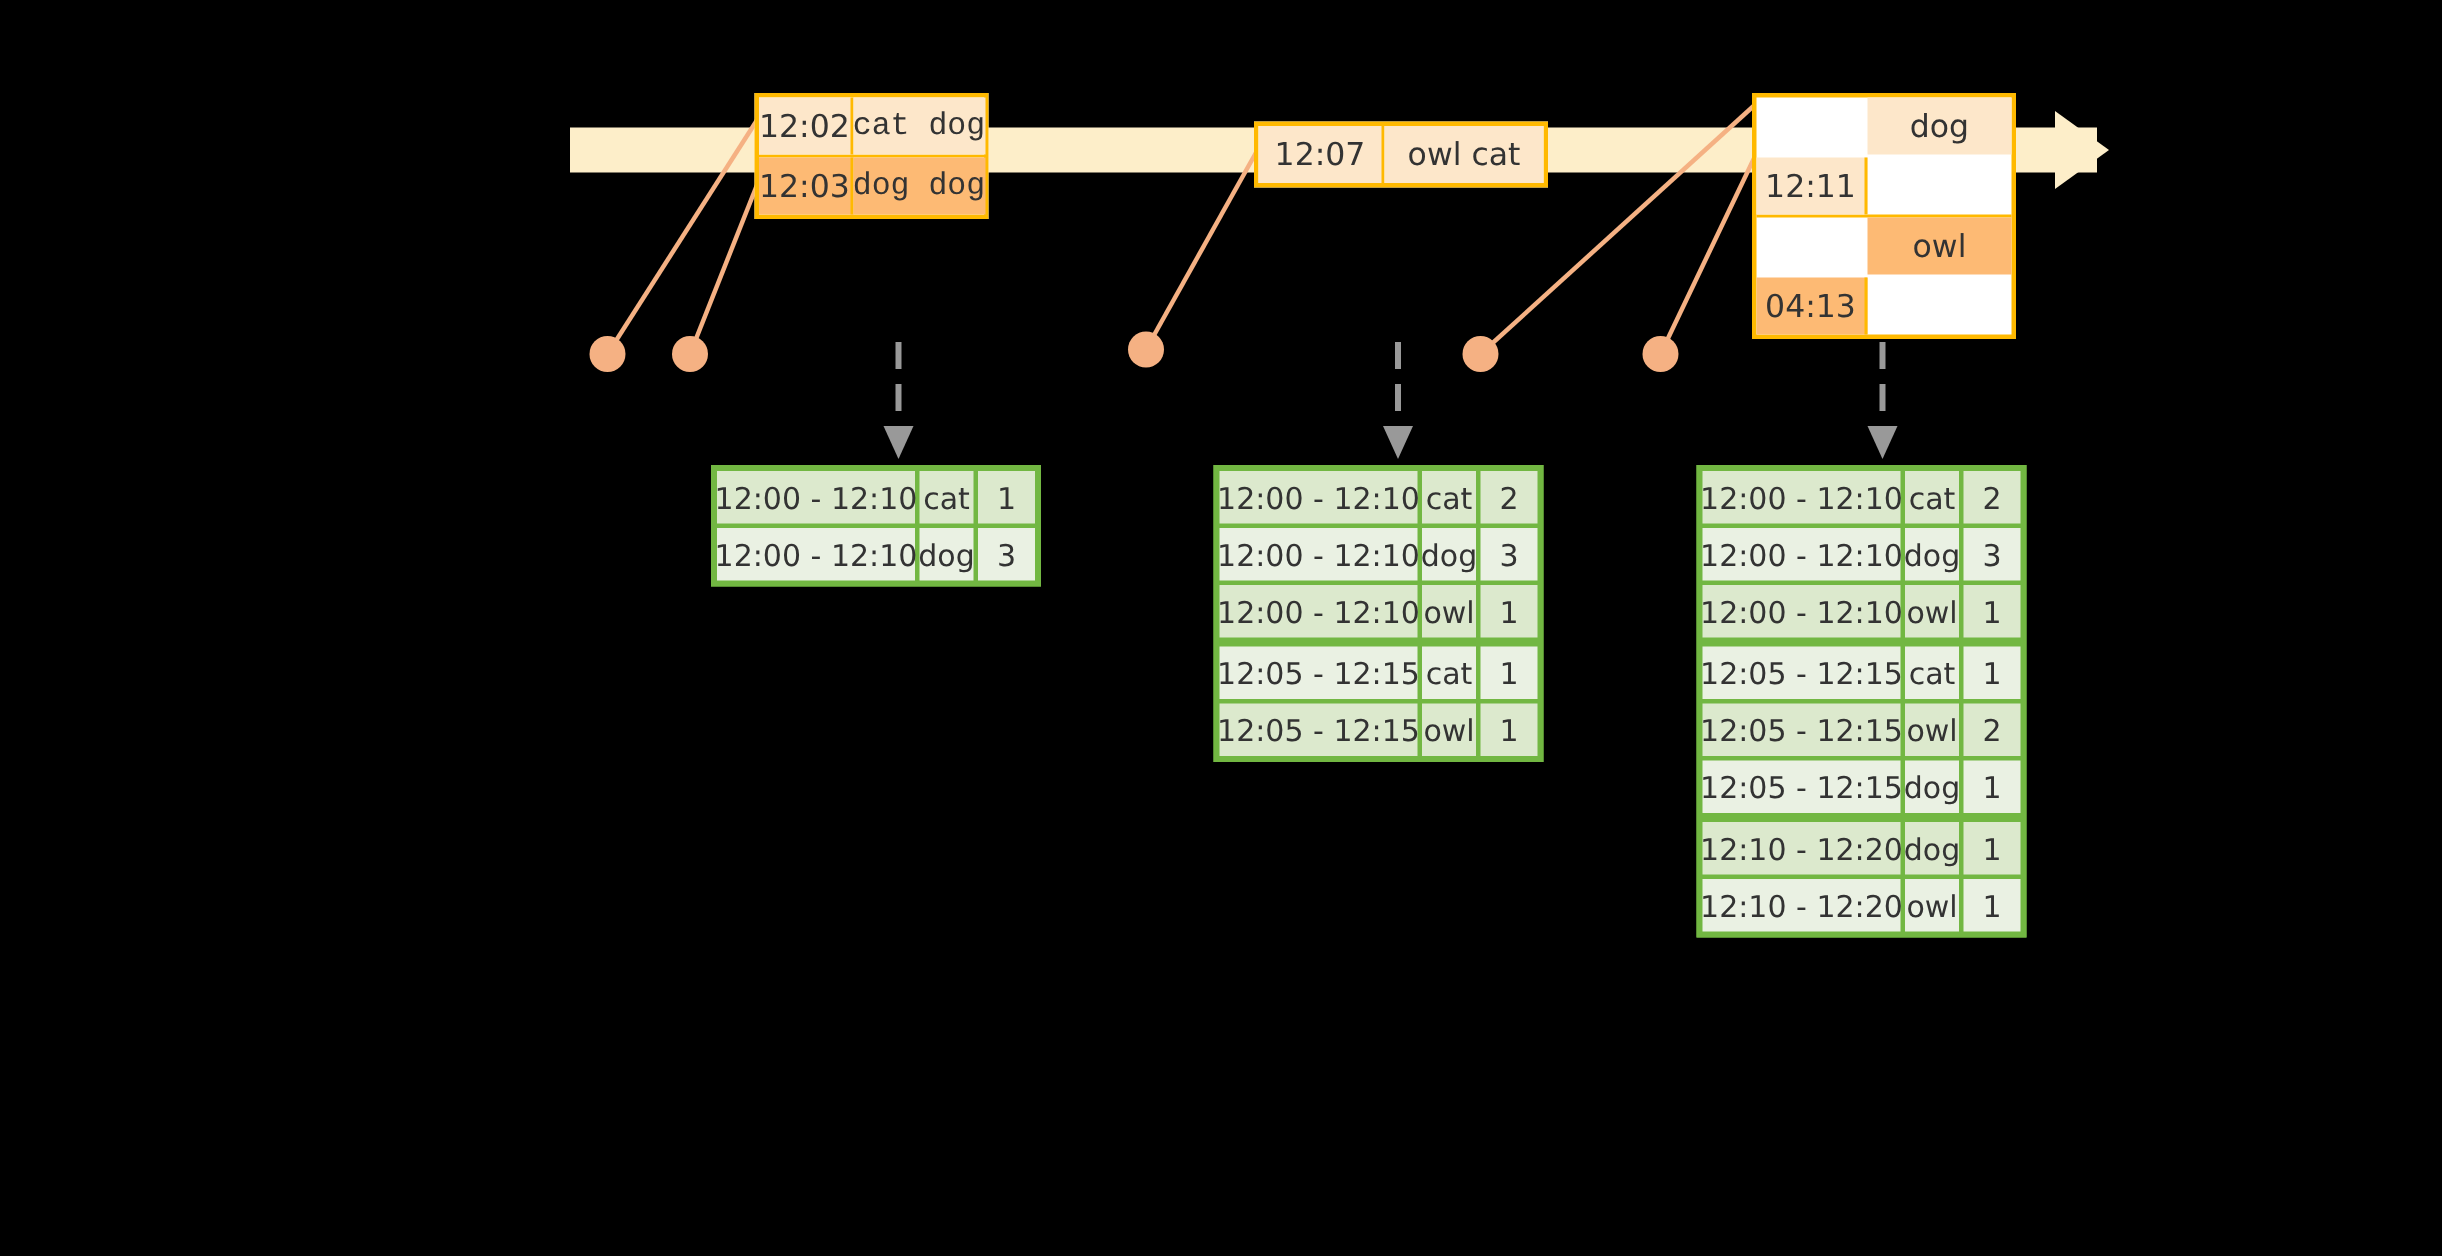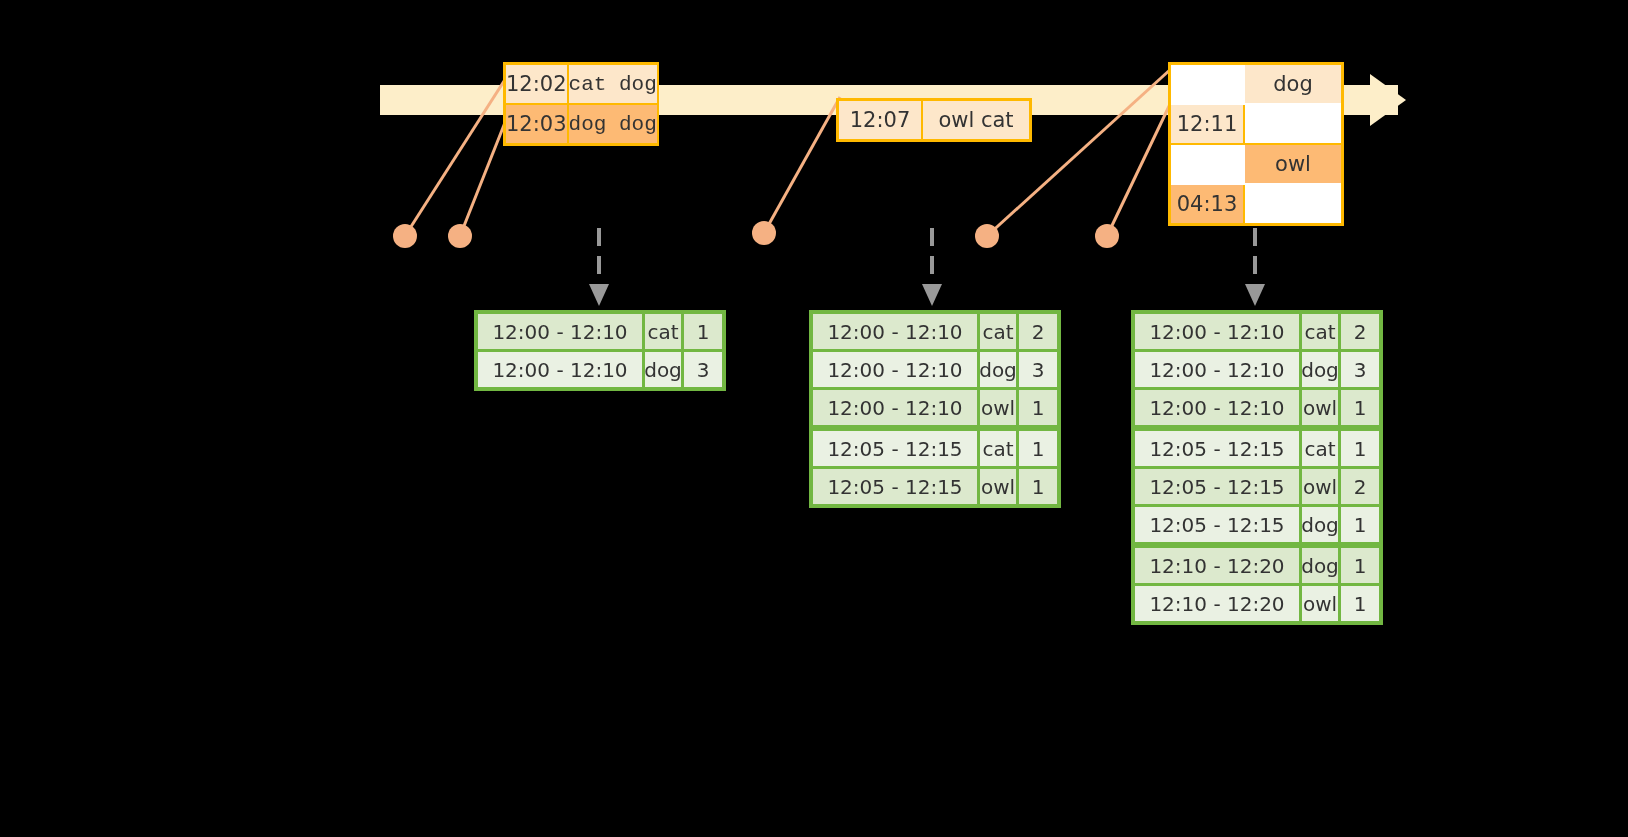--- a/index.html
+++ b/index.html
@@ -64,21 +64,21 @@
     width: 84px;
     border-right: 2px solid #ffb900;
   }
   .ev-text { flex: 1; }
   .shade-a .ev-time, .shade-a .ev-text { background: #fde7ca; }
   .shade-b .ev-time, .shade-b .ev-text { background: #fdba74; }
 
   
   #event-box-1 { left: 503px; top: 62px; width: 156px; }
   #event-box-1 .ev-text { width: 112px; font-family: Liberation Mono, monospace; }
-  #event-box-2 { left: 836px; top: 98px; width: 196px; }
+  #event-box-2 { left: 836px; top: 81px; width: 196px; }
   #event-box-2 .ev-text { width: 112px; text-align: right; }
   #event-box-3 { left: 1168px; top: 62px; width: 176px; }
   #event-box-3 .ev-time { width: 74px; margin-top: 40px; }
   #event-box-3 .ev-text { width: 100px; }
 
   
   .connector-dot {
     position: absolute;
     width: 24px;
     height: 24px;
@@ -117,21 +117,21 @@
     font-size: 20px;
     color: #333333;
     display: flex;
     align-items: center;
     justify-content: center;
     height: 35px;
     white-space: nowrap;
   }
   .rt-row.shade-g1 .rt-cell { background: #dce9cd; }
   .rt-row.shade-g2 .rt-cell { background: #eaf1e3; }
-  .rt-cell.c-window { width: 164px; }
+  .rt-cell.c-window { width: 132px; }
   .rt-cell.c-word   { width: 36px; }
   .rt-cell.c-count  { width: 38px; }
 
   
   .rt-row.group-start { padding-top: 3px; }
 
   #result-table-1 { left: 474px; top: 310px; }
   #result-table-2 { left: 809px; top: 310px; }
   #result-table-3 { left: 1131px; top: 310px; }
 </style>

